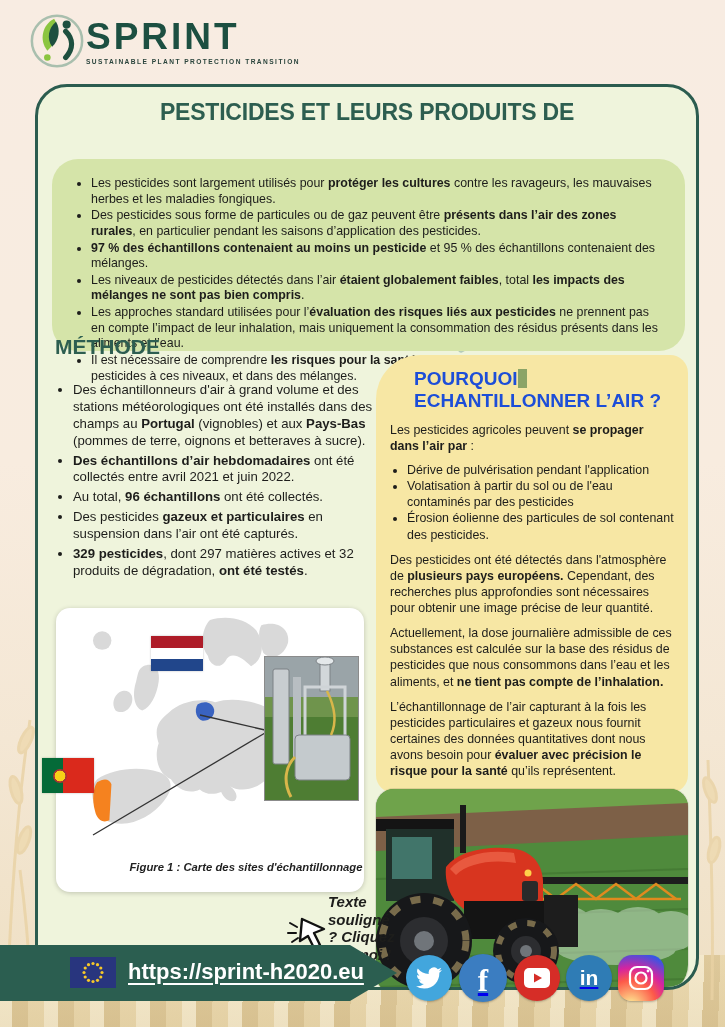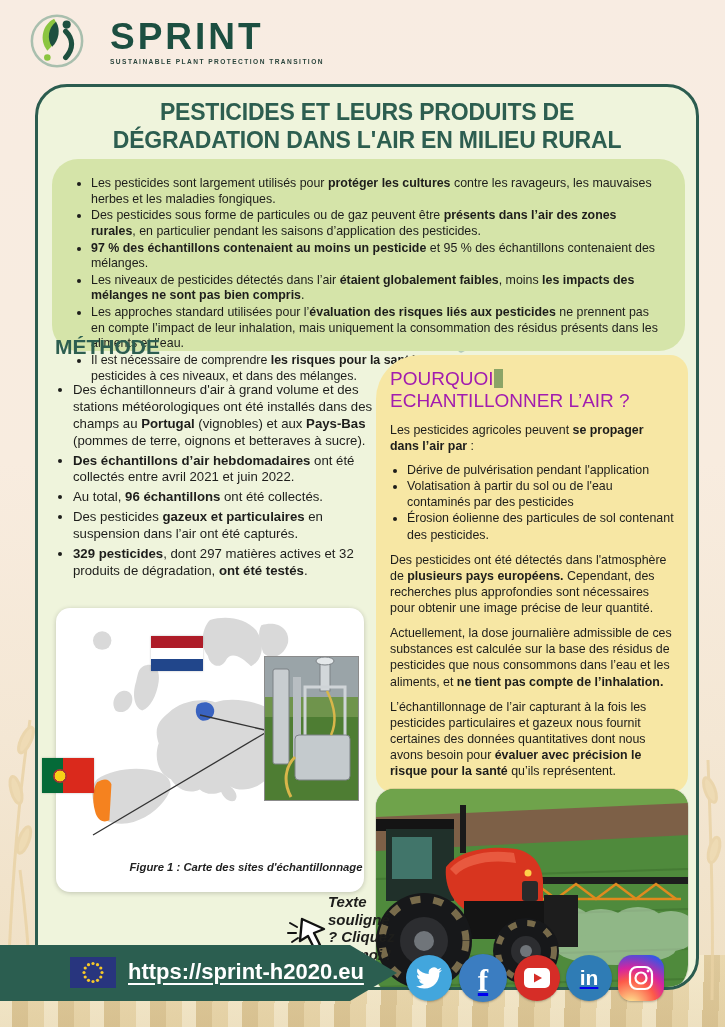--- a/index.html
+++ b/index.html
@@ -5,21 +5,21 @@
   html,body{margin:0;padding:0;}
   #page{position:relative;width:725px;height:1027px;overflow:hidden;
     font-family:"Liberation Sans",sans-serif;color:#1d1d1b;
     background:linear-gradient(180deg,#f8ece2 0%,#f8ecdf 45%,#f4e7d4 72%,#eedfc2 100%);}
   
   .wheat-strip{position:absolute;left:0;bottom:0;width:725px;height:72px;z-index:0;
     background:repeating-linear-gradient(92deg,rgba(255,248,228,.55) 0 14px,rgba(214,190,140,.55) 14px 30px,rgba(236,218,176,.55) 30px 46px),
     linear-gradient(180deg,#e7d6ae,#d9c495);}
   .wheat-side{position:absolute;z-index:0;opacity:.8;}
   
-  .logo{position:absolute;left:28px;top:12px;display:flex;align-items:center;gap:24px;z-index:2;}
+  .logo{position:absolute;left:28px;top:12px;display:flex;align-items:center;gap:0;z-index:2;}
   .logo-text .name{font-size:37px;font-weight:800;letter-spacing:3px;color:#1c4f41;line-height:1;}
   .logo-text .tagline{font-size:6.6px;font-weight:700;letter-spacing:1.45px;color:#2a443c;margin-top:3px;}
   
   .card{position:absolute;left:35px;top:84px;width:664px;height:906px;box-sizing:border-box;
     background:#eff4dc;border:3px solid #2b5c4f;border-radius:32px;overflow:hidden;z-index:1;}
   .title{position:absolute;left:0;top:11px;width:100%;text-align:center;color:#2d5e50;
     font-size:23px;font-weight:800;line-height:1.22;letter-spacing:-.2px;z-index:2;}
   .green-box{position:absolute;left:14px;top:72px;width:633px;height:192px;box-sizing:border-box;
     background:#d5e4a9;border-radius:26px;padding:9px 16px 6px 14px;z-index:1;}
   .green-box ul{margin:8px;padding-left:17px;position:relative;z-index:2;}
@@ -46,21 +46,21 @@
     font-weight:700;font-size:11.3px;color:#1f1f1f;padding-left:36px;}
   .footnote{position:absolute;left:16px;top:806px;width:256px;font-style:italic;font-size:11.8px;
     line-height:1.25;z-index:2;}
   .footnote .link{text-decoration:underline;cursor:pointer;}
   .tooltip{position:absolute;left:290px;top:806px;width:68px;font-style:italic;font-weight:700;
     font-size:15px;line-height:1.18;z-index:2;}
   .cursor-icon{position:absolute;left:246px;top:824px;z-index:2;}
   
   .yellow-panel{position:absolute;left:338px;top:268px;width:312px;height:438px;box-sizing:border-box;
     background:#f7e7a4;border-radius:44px 18px 18px 18px;padding:13px 13px 10px 14px;z-index:2;}
-  .pourquoi-h{font-size:19px;font-weight:400;color:#a21caf;line-height:1.18;}
+  .pourquoi-h{font-size:19px;font-weight:700;color:#1d4ed8;line-height:1.18;margin-left:24px;}
   .cursor-block{display:inline-block;width:9px;height:19px;background:#8ba467;vertical-align:-3px;margin:0 1px;}
   .yellow-panel p{font-size:12.4px;line-height:1.3;margin:9px 0 8px;}
   .yellow-panel ul{margin:2px 0 9px;padding-left:17px;}
   .yellow-panel li{font-size:12.4px;line-height:1.3;}
   .tractor{position:absolute;left:338px;top:702px;width:312px;height:204px;border-radius:18px 18px 28px 18px;
     overflow:hidden;z-index:2;box-shadow:0 0 0 1px rgba(0,0,0,.1);}
   
   .footer-band{position:absolute;left:0;top:945px;width:400px;height:56px;z-index:3;}
   .eu-flag{position:absolute;left:70px;top:957px;z-index:4;}
   .footer-url{position:absolute;left:128px;top:959px;z-index:4;font-size:22px;font-weight:700;color:#ffffff;
@@ -112,38 +112,37 @@
     <div class="logo-text">
       <div class="name">SPRINT</div>
       <div class="tagline">SUSTAINABLE PLANT PROTECTION TRANSITION</div>
     </div>
   </div>
 
   <div class="card">
 
     <div class="title">
       <span>PESTICIDES ET LEURS PRODUITS DE</span><br>
-      <span>DÉGRADATION DANS L'AIR EN MILIEU RURAL</span>
     </div>
 
     <svg class="swirl" viewBox="0 0 355 225">
       <g fill="none" stroke="#86ab9c" stroke-width="7" stroke-linecap="round">
         <path d="M0 162 C60 120 125 92 188 112"></path>
         <path d="M186 112 a46 46 0 1 1 92 0 a38 38 0 1 1 -76 0 a30 30 0 1 1 60 0 a22 22 0 1 1 -44 0 a14 14 0 1 1 28 0"></path>
         <path d="M298 58 a24 24 0 1 1 48 0 a18 18 0 1 1 -36 0 a12 12 0 1 1 24 0"></path>
         <path d="M128 214 C165 196 185 175 194 152"></path>
       </g>
     </svg>
 
     <div class="green-box">
       <ul>
         <li><span>Les pesticides sont largement utilisés pour </span><b>protéger les cultures</b><span> contre les ravageurs, les mauvaises herbes et les maladies fongiques.</span></li>
         <li><span>Des pesticides sous forme de particules ou de gaz peuvent être </span><b>présents dans l’air des zones rurales</b><span>, en particulier pendant les saisons d’application des pesticides.</span></li>
         <li><span></span><b>97 % des échantillons contenaient au moins un pesticide</b><span> et 95 % des échantillons contenaient des mélanges.</span></li>
-        <li><span>Les niveaux de pesticides détectés dans l’air </span><b>étaient globalement faibles</b><span>, moins </span><b>les impacts des mélanges ne sont pas bien compris</b><span>.</span></li>
+        <li><span>Les niveaux de pesticides détectés dans l’air </span><b>étaient globalement faibles</b><span>, total </span><b>les impacts des mélanges ne sont pas bien compris</b><span>.</span></li>
         <li><span>Les approches standard utilisées pour l’</span><b>évaluation des risques liés aux pesticides</b><span> ne prennent pas en compte l’impact de leur inhalation, mais uniquement la consommation des résidus présents dans les aliments et l’eau.</span></li>
         <li><span>Il est nécessaire de comprendre </span><b>les risques pour la santé humaine que représente l’inhalation</b><span> de pesticides à ces niveaux, et dans des mélanges.</span></li>
       </ul>
     </div>
 
     <div class="methode-h">MÉTHODE</div>
     <div class="methode-list">
       <ul>
         <li><span>Des échantillonneurs d'air à grand volume et des stations météorologiques ont été installés dans des champs au </span><b>Portugal</b><span> (vignobles) et aux </span><b>Pays-Bas</b><span> (pommes de terre, oignons et betteraves à sucre).</span></li>
         <li><span></span><b>Des échantillons d’air hebdomadaires</b><span> ont été collectés entre avril 2021 et juin 2022.</span></li>

